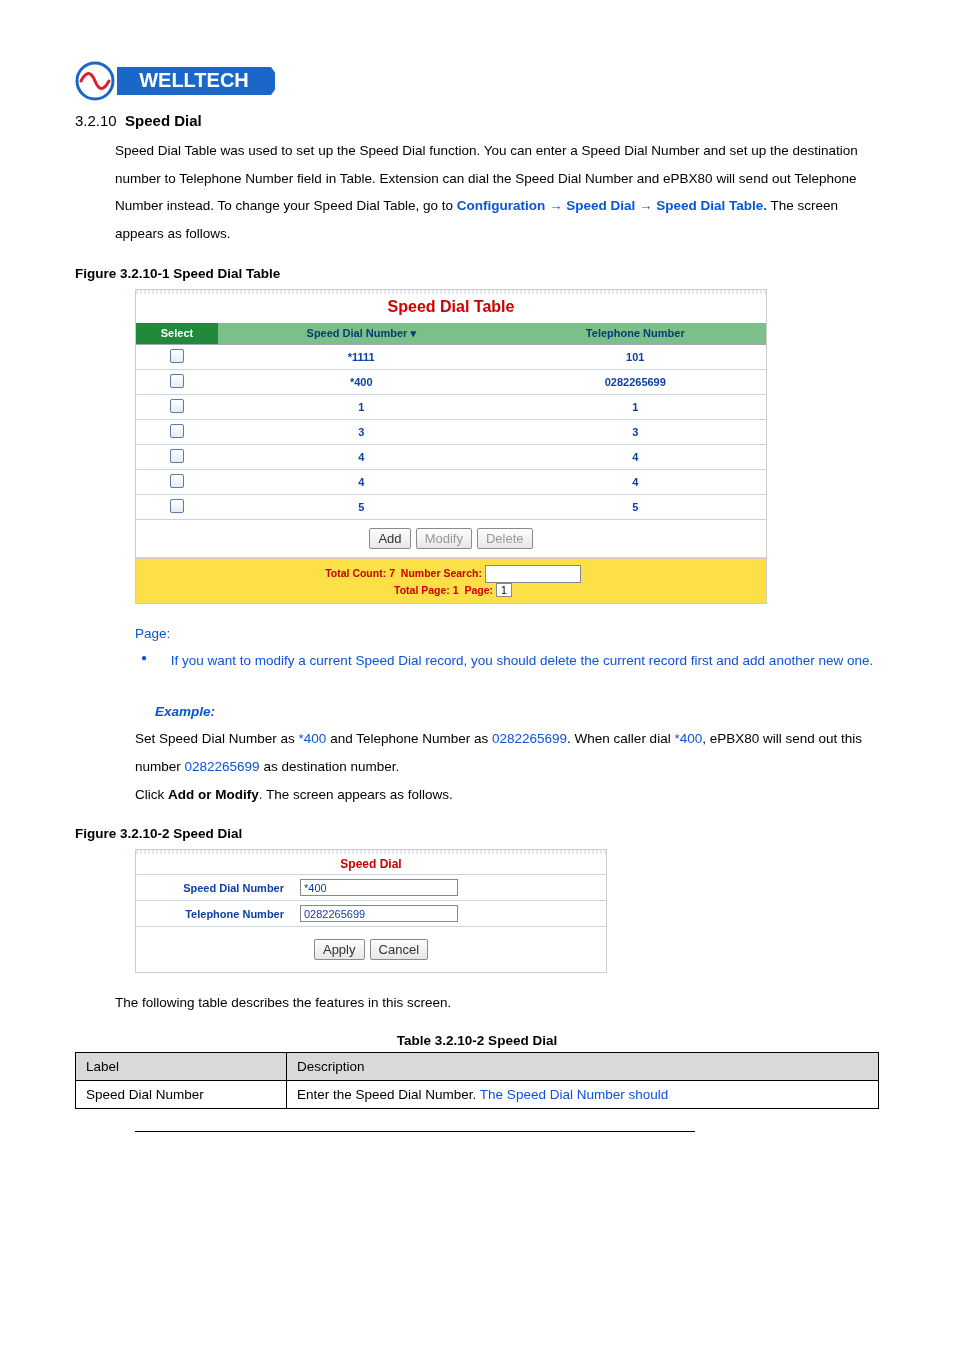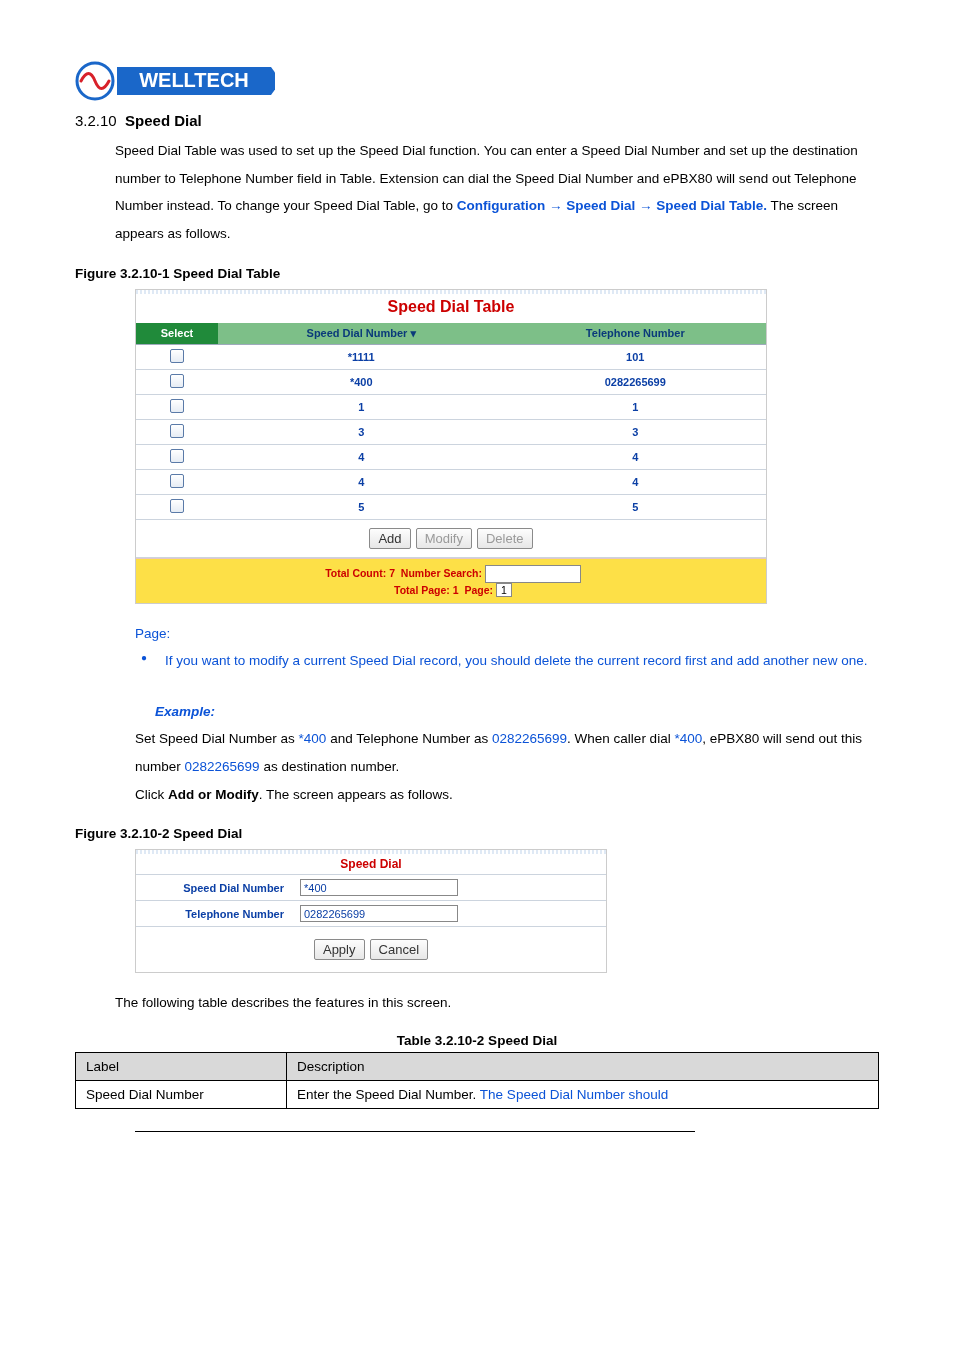--- a/index.html
+++ b/index.html
@@ -140,20 +140,21 @@
   .note-title { font-size: 13.5px; }
   ul.note-list {
     list-style: none;
     padding: 0;
     margin: 6px 0 0 0;
   }
   ul.note-list li {
     position: relative;
     padding-left: 30px;
     line-height: 2.05;
+    text-align: center;
   }
   ul.note-list li::before {
     content: "\25CF";
     position: absolute;
     left: 6px;
     top: 0;
     color: #0b53d7;
     font-size: 10px;
     line-height: 2.2;
   }

